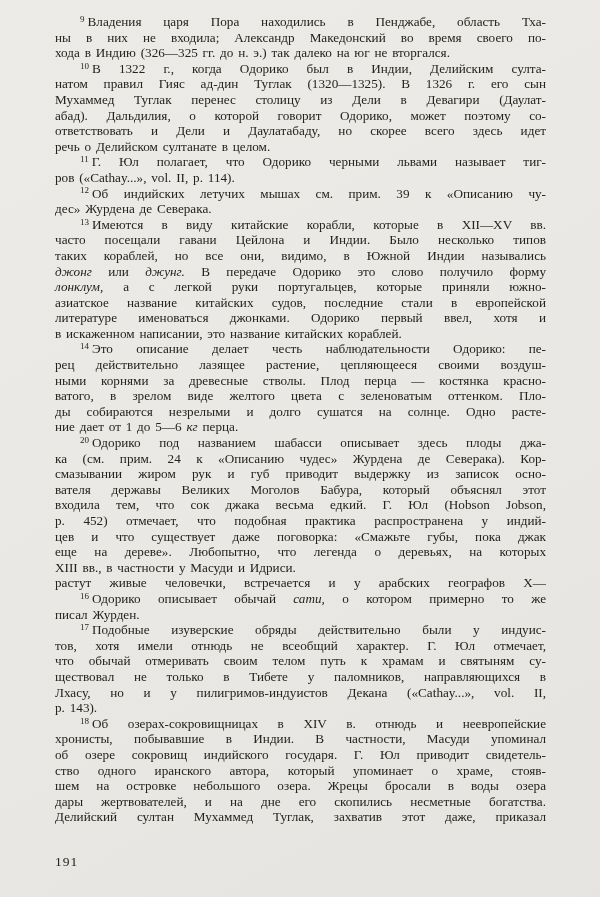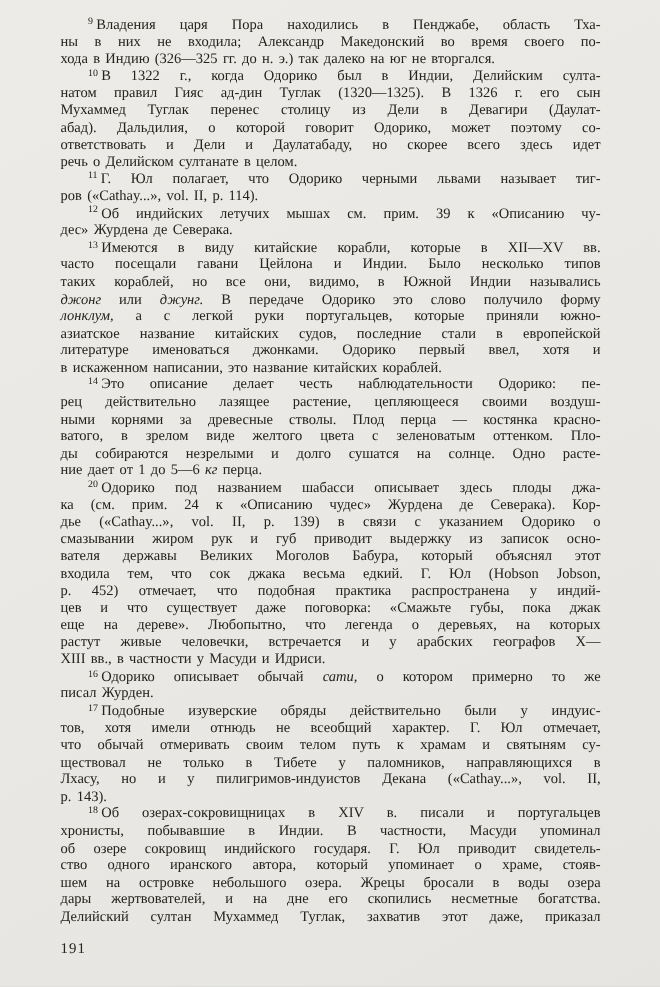--- a/index.html
+++ b/index.html
@@ -97,44 +97,43 @@
         <div class="line first"><sup>14</sup><span>Это описание делает честь наблюдательности Одорико: пе-</span></div>
         <div class="line"><span>рец действительно лазящее растение, цепляющееся своими воздуш-</span></div>
         <div class="line"><span>ными корнями за древесные стволы. Плод перца — костянка красно-</span></div>
         <div class="line"><span>ватого, в зрелом виде желтого цвета с зеленоватым оттенком. Пло-</span></div>
         <div class="line"><span>ды собираются незрелыми и долго сушатся на солнце. Одно расте-</span></div>
         <div class="line final"><span>ние дает от 1 до 5—6 </span><i>кг</i><span> перца.</span></div>
       </div>
       <div class="note">
         <div class="line first"><sup>20</sup><span>Одорико под названием шабасси описывает здесь плоды джа-</span></div>
         <div class="line"><span>ка (см. прим. 24 к «Описанию чудес» Журдена де Северака). Кор-</span></div>
-        <div class="line"><span>дье («Cathay...», vol. II, p. 139) в связи с указанием Одорико о</span></div>
         <div class="line"><span>смазывании жиром рук и губ приводит выдержку из записок осно-</span></div>
         <div class="line"><span>вателя державы Великих Моголов Бабура, который объяснял этот</span></div>
         <div class="line"><span>входила тем, что сок джака весьма едкий. Г. Юл (Hobson Jobson,</span></div>
         <div class="line"><span>p. 452) отмечает, что подобная практика распространена у индий-</span></div>
         <div class="line"><span>цев и что существует даже поговорка: «Смажьте губы, пока джак</span></div>
         <div class="line"><span>еще на дереве». Любопытно, что легенда о деревьях, на которых</span></div>
+        <div class="line final"><span>XIII вв., в частности у Масуди и Идриси.</span></div>
         <div class="line"><span>растут живые человечки, встречается и у арабских географов X—</span></div>
-        <div class="line final"><span>XIII вв., в частности у Масуди и Идриси.</span></div>
       </div>
       <div class="note">
         <div class="line first"><sup>16</sup><span>Одорико описывает обычай </span><i>сати,</i><span> о котором примерно то же</span></div>
         <div class="line final"><span>писал Журден.</span></div>
       </div>
       <div class="note">
         <div class="line first"><sup>17</sup><span>Подобные изуверские обряды действительно были у индуис-</span></div>
         <div class="line"><span>тов, хотя имели отнюдь не всеобщий характер. Г. Юл отмечает,</span></div>
         <div class="line"><span>что обычай отмеривать своим телом путь к храмам и святыням су-</span></div>
         <div class="line"><span>ществовал не только в Тибете у паломников, направляющихся в</span></div>
         <div class="line"><span>Лхасу, но и у пилигримов-индуистов Декана («Cathay...», vol. II,</span></div>
         <div class="line final"><span>p. 143).</span></div>
       </div>
       <div class="note">
-        <div class="line first"><sup>18</sup><span>Об озерах-сокровищницах в XIV в. писали и португальцев</span></div>
+        <div class="line first"><sup>18</sup><span>Об озерах-сокровищницах в XIV в. отнюдь и неевропейские</span></div>
         <div class="line"><span>хронисты, побывавшие в Индии. В частности, Масуди упоминал</span></div>
         <div class="line"><span>об озере сокровищ индийского государя. Г. Юл приводит свидетель-</span></div>
         <div class="line"><span>ство одного иранского автора, который упоминает о храме, стояв-</span></div>
         <div class="line"><span>шем на островке небольшого озера. Жрецы бросали в воды озера</span></div>
         <div class="line"><span>дары жертвователей, и на дне его скопились несметные богатства.</span></div>
         <div class="line"><span>Делийский султан Мухаммед Туглак, захватив этот даже, приказал</span></div>
       </div>
     </div>
   <div class="page-number">191</div>
 </div>

